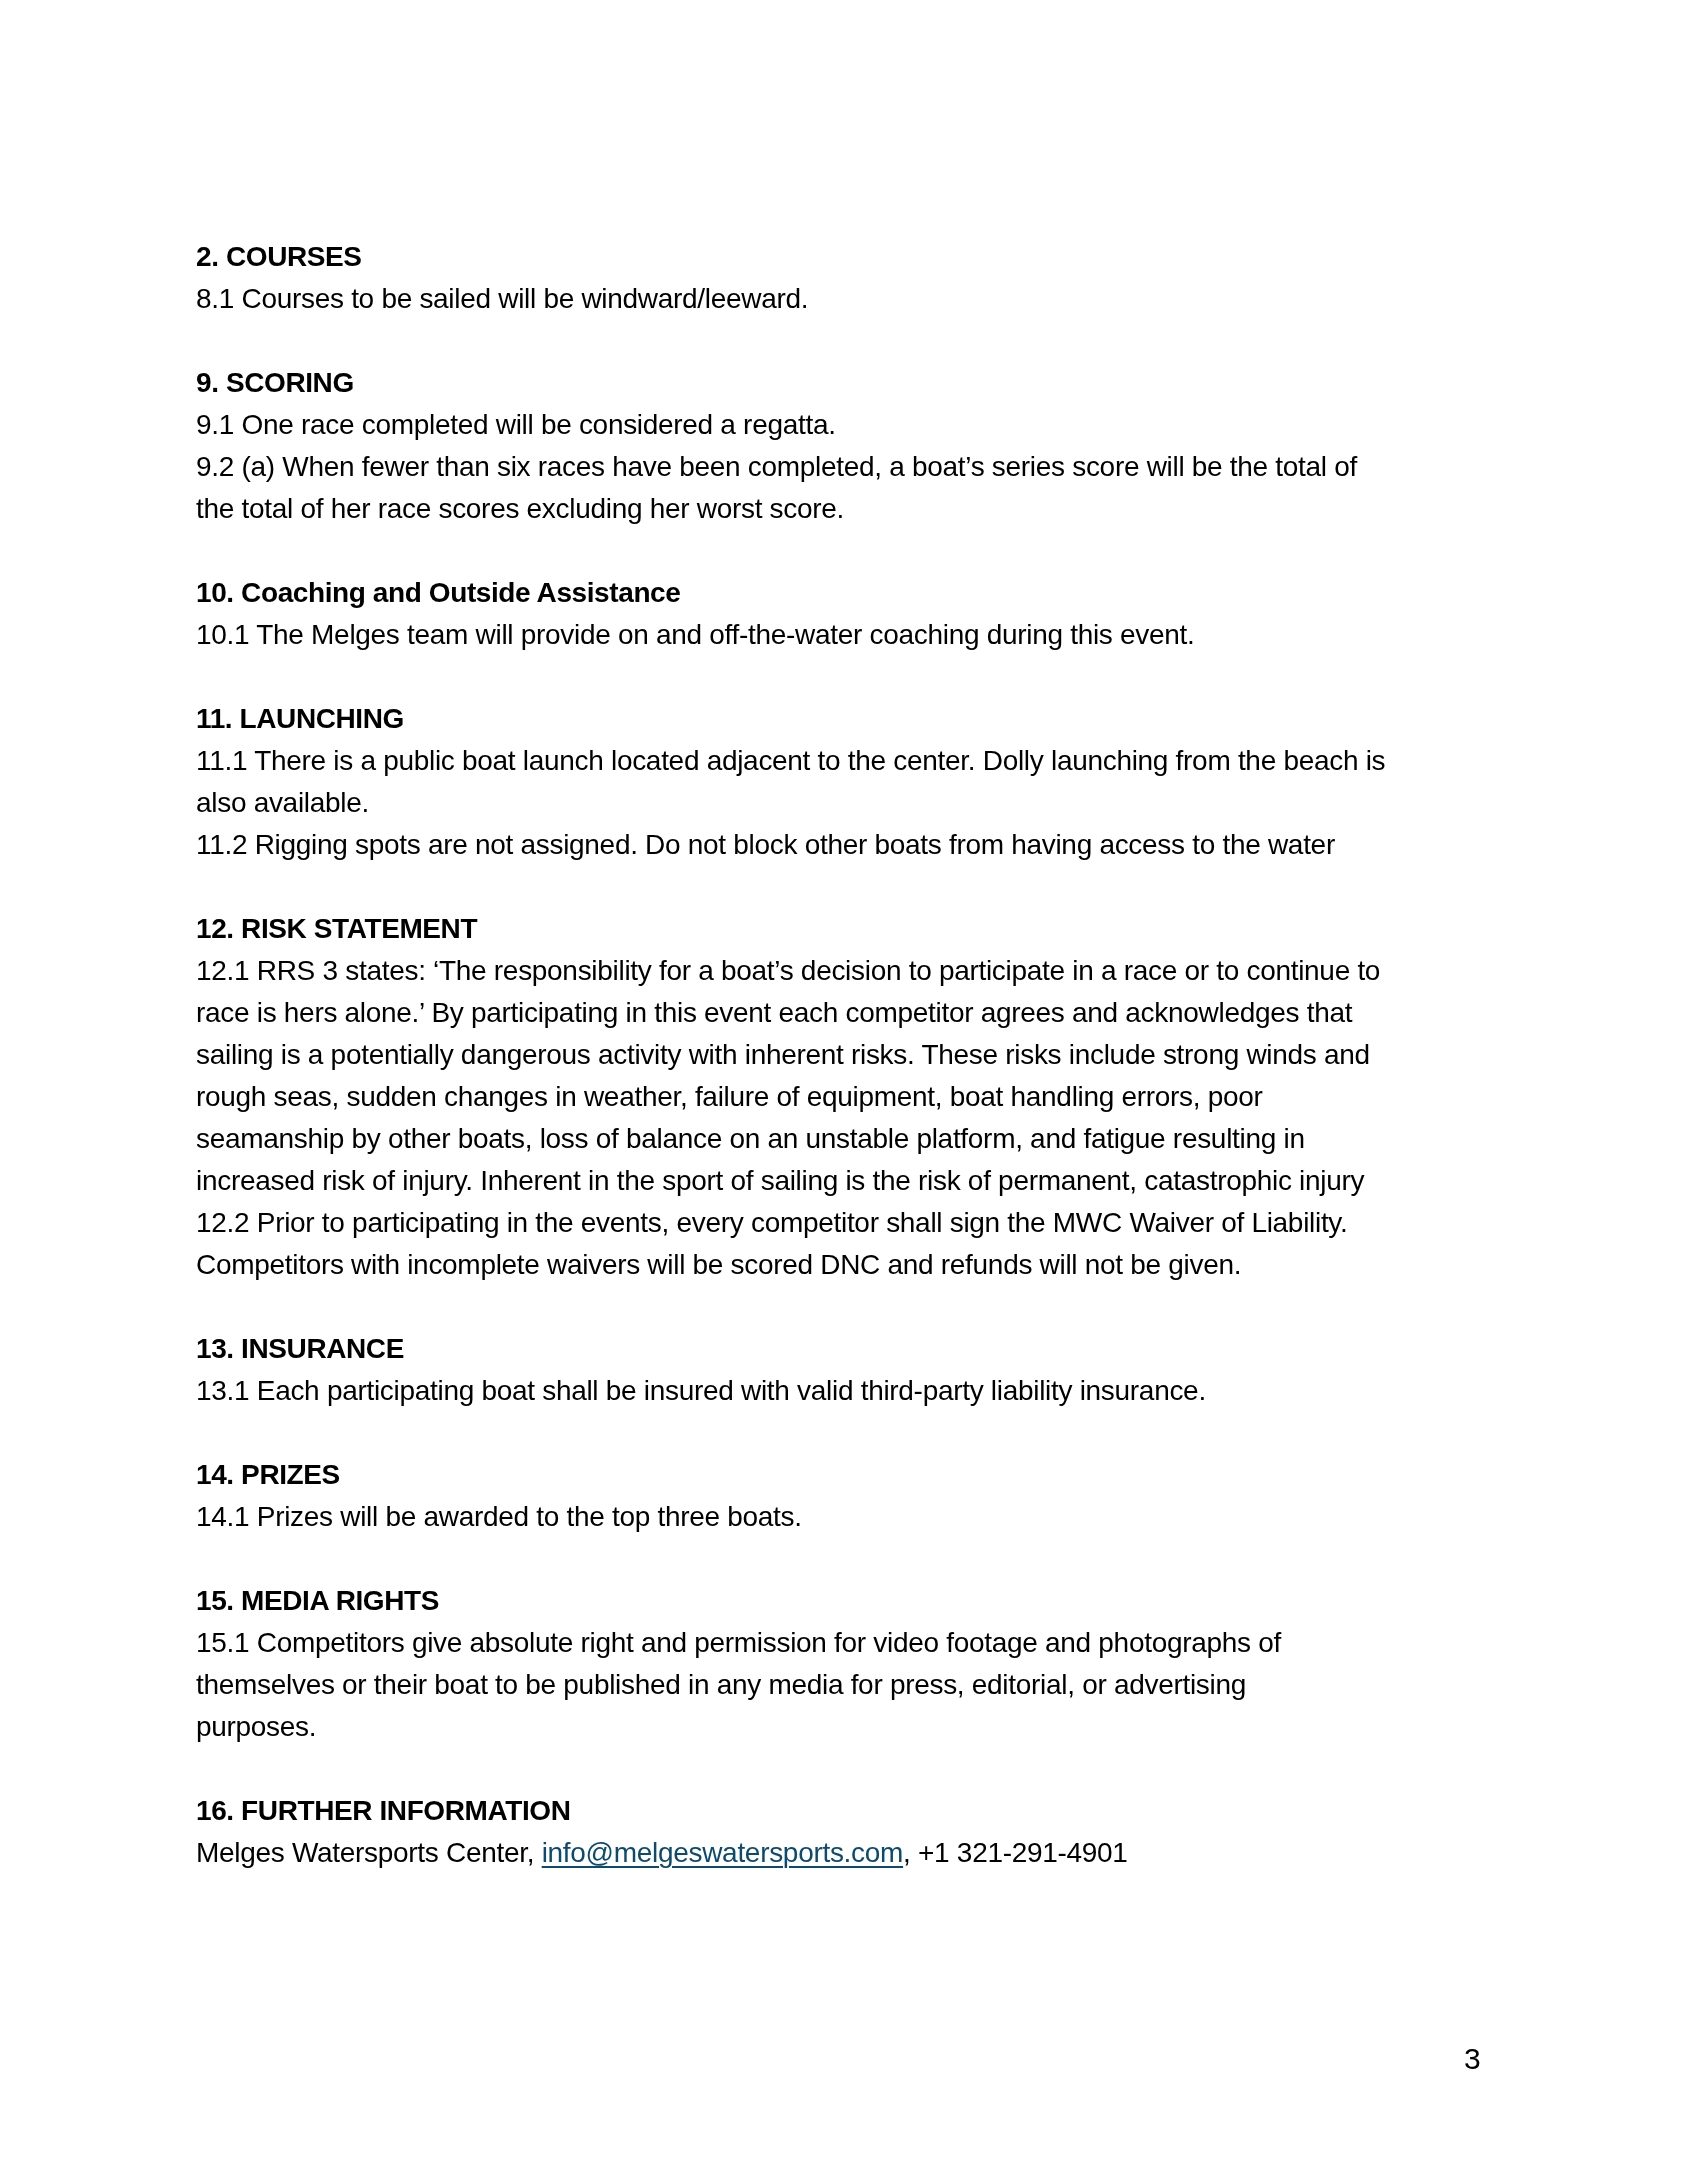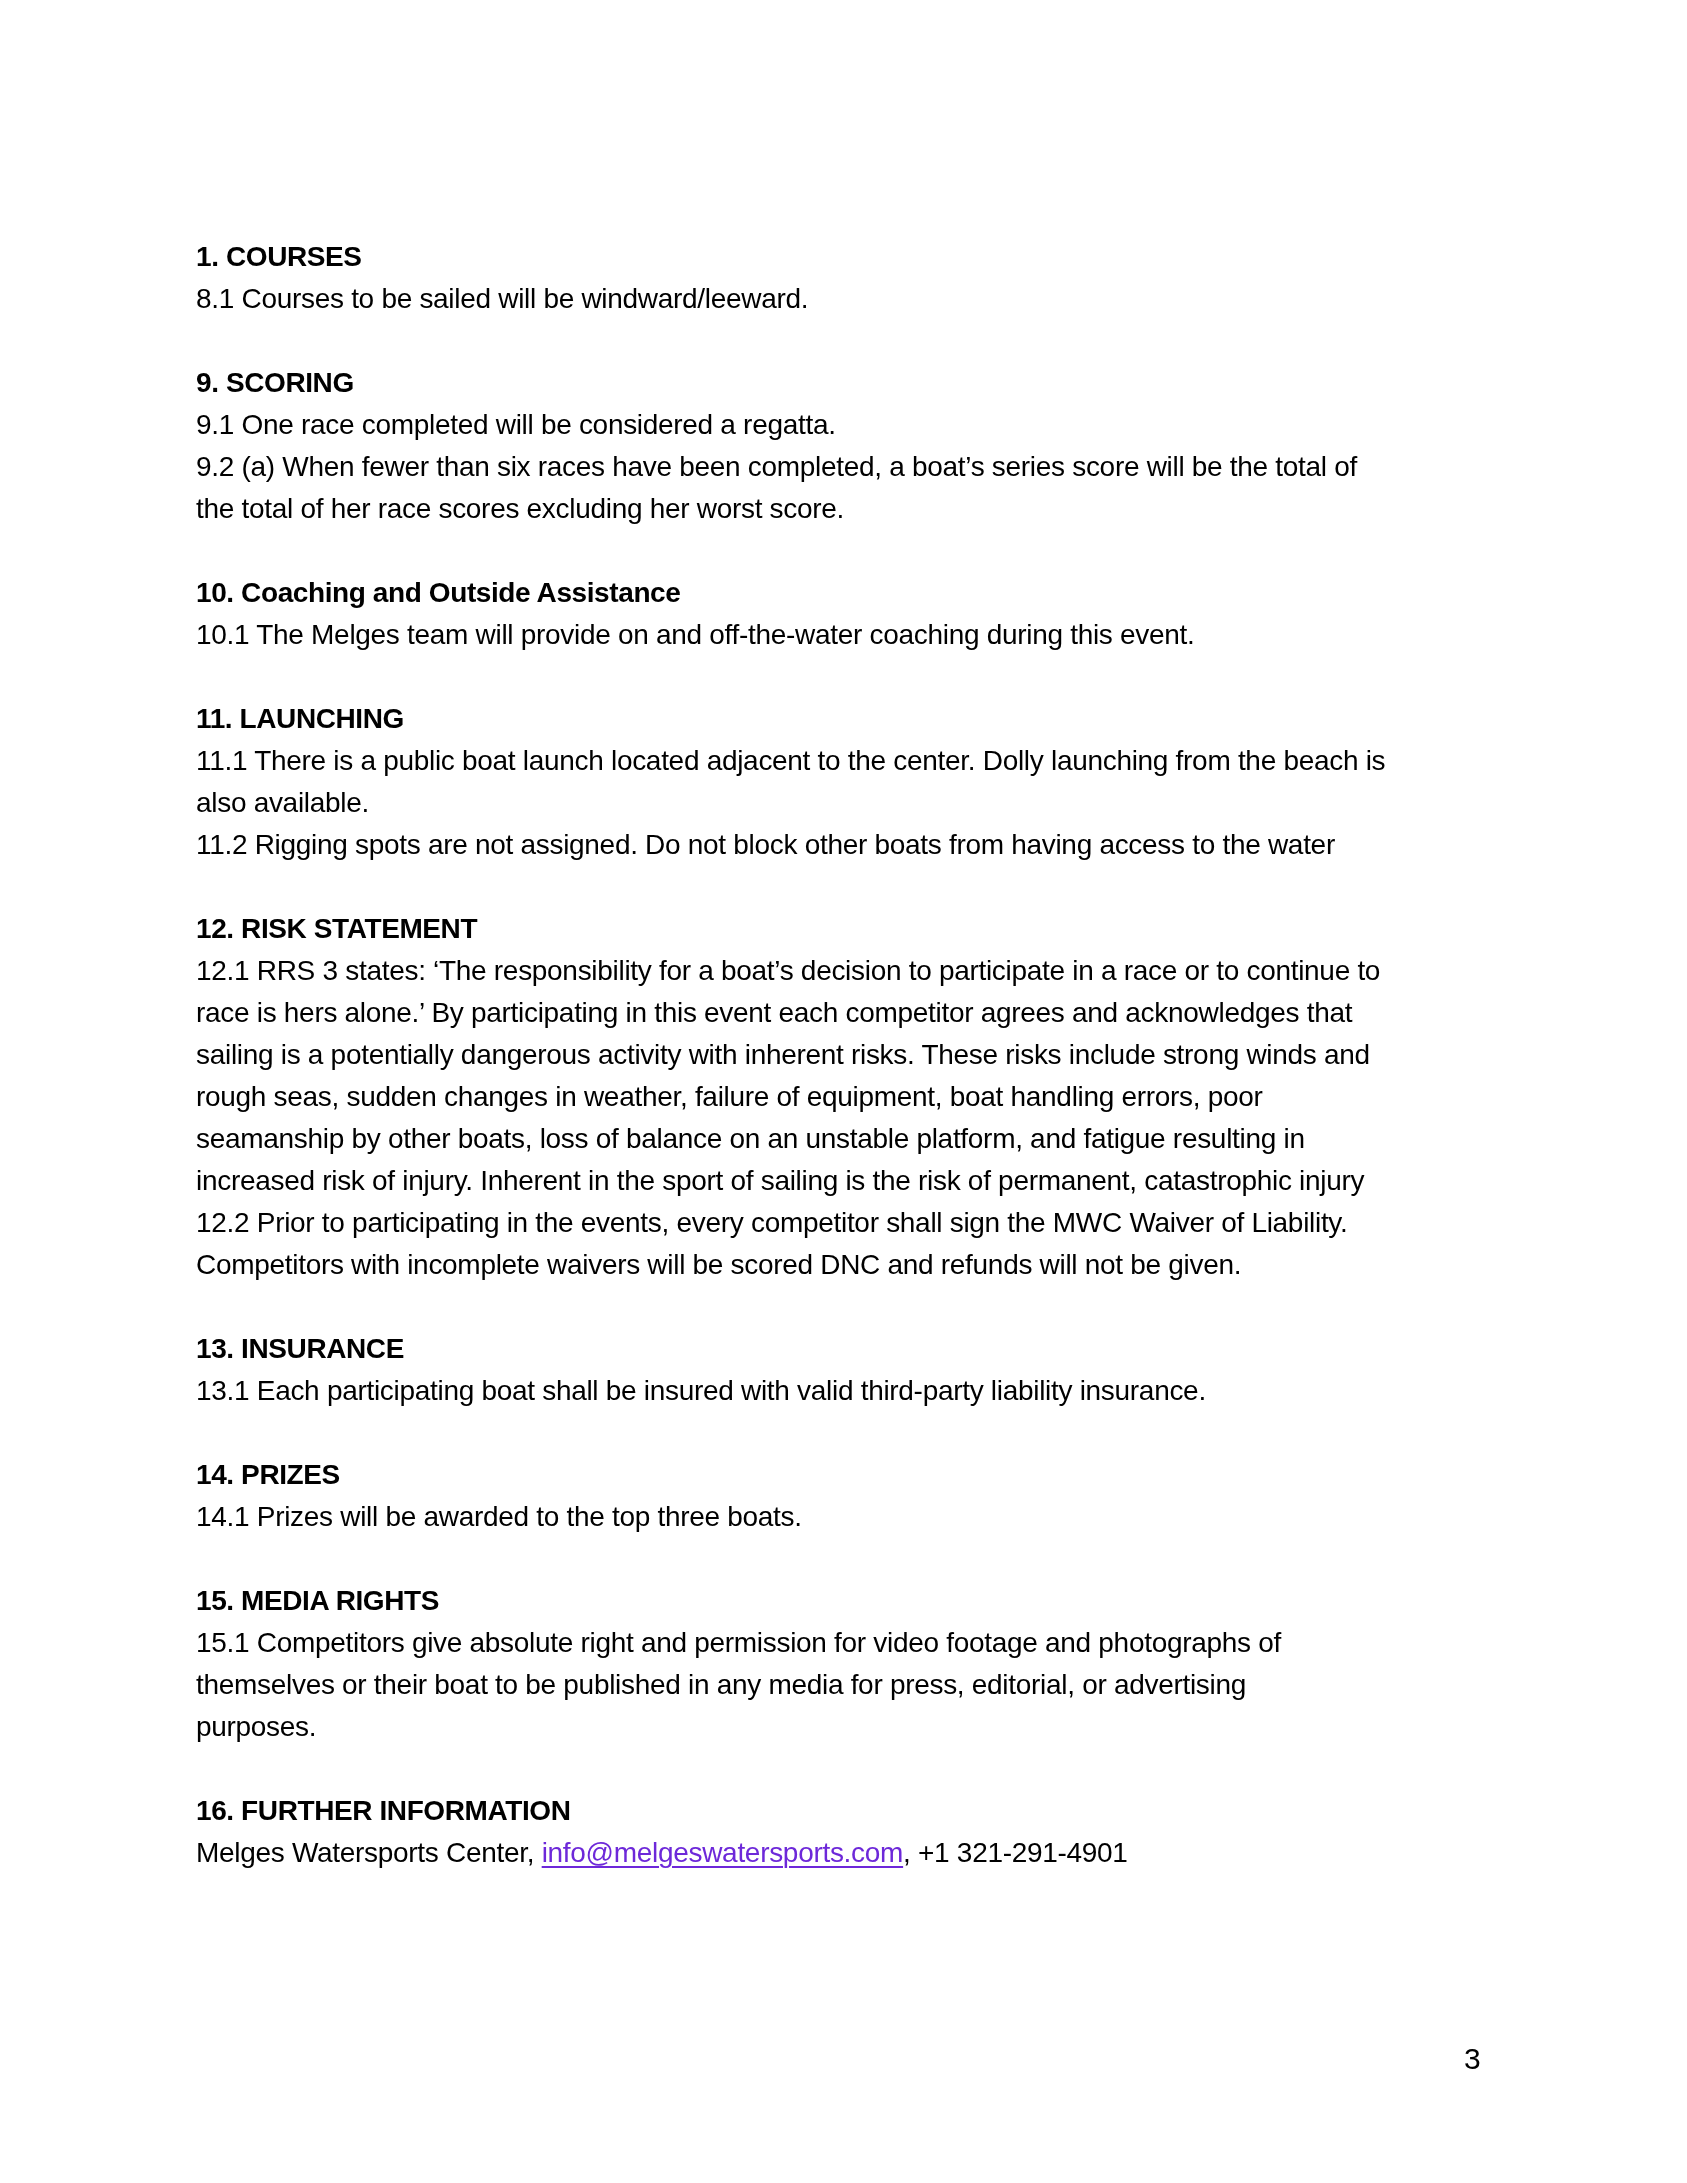--- a/index.html
+++ b/index.html
@@ -8,33 +8,33 @@
     position: absolute; left: 0; top: 0; width: 1687px; height: 2183px; background: #ffffff;
   }
   .content {
     position: absolute; left: 196px; top: 236px; width: 1297px;
     font-family: "Liberation Sans", sans-serif;
     font-size: 28px; line-height: 42px; color: #000000;
   }
   .line { display: block; white-space: nowrap; height: 42px; letter-spacing: -0.3px; }
   .heading { font-weight: bold; letter-spacing: -0.4px; }
   .blank { display: block; height: 42px; }
-  a.link { color: #6d28d9; text-decoration: underline; text-decoration-thickness: 2px; text-underline-offset: 4px; }
+  a.link { color: #0c4a6e; text-decoration: underline; text-decoration-thickness: 2px; text-underline-offset: 4px; }
   .page-number {
     position: absolute; left: 1464px; top: 2039px;
     font-family: "Liberation Sans", sans-serif; font-size: 30px; line-height: 40px; color: #000;
   }
 </style>
 </head>
 <body>
 
 <div class="page">
   <div class="content">
 
-    <div class="line heading">1. COURSES</div>
+    <div class="line heading">2. COURSES</div>
     <div class="line">8.1 Courses to be sailed will be windward/leeward.</div>
     <div class="blank"></div>
 
     <div class="line heading">9. SCORING</div>
     <div class="line">9.1 One race completed will be considered a regatta.</div>
     <div class="line">9.2 (a) When fewer than six races have been completed, a boat’s series score will be the total of</div>
     <div class="line">the total of her race scores excluding her worst score.</div>
     <div class="blank"></div>
 
     <div class="line heading">10. Coaching and Outside Assistance</div>

